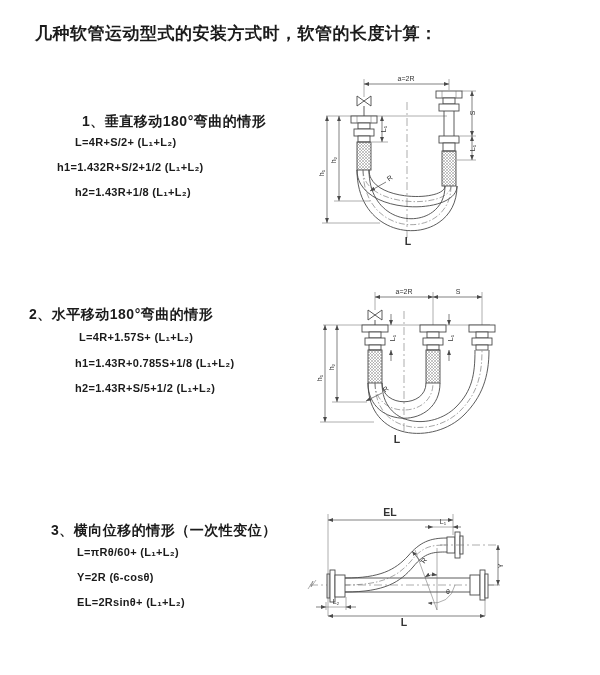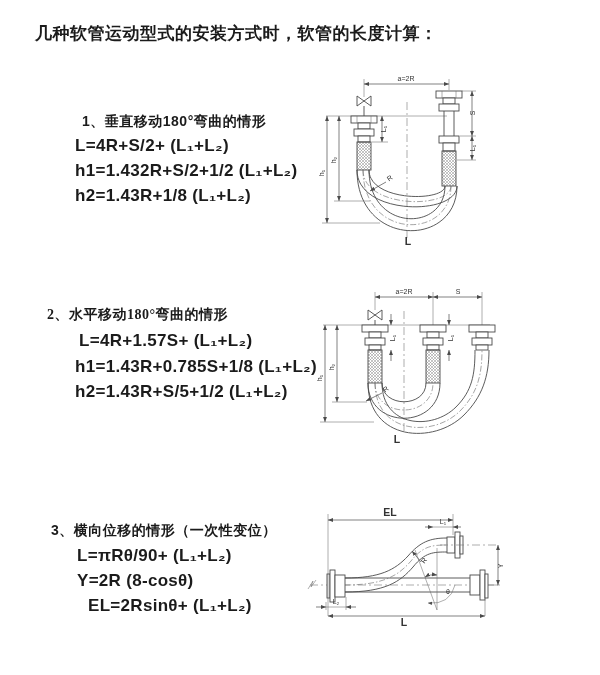--- a/index.html
+++ b/index.html
@@ -4,27 +4,27 @@
 <style>
   html,body{margin:0;padding:0;}
   body{
     width:600px;height:675px;background:#ffffff;position:relative;
     font-family:"Liberation Sans","DejaVu Sans",sans-serif;
     color:#1b1b1b;overflow:hidden;
   }
   .abs{position:absolute;white-space:nowrap;}
   .doc-title{left:35px;top:22px;font-size:17px;font-weight:700;letter-spacing:0.5px;}
   .sec-heading{font-size:14px;font-weight:700;letter-spacing:0.5px;}
-  .formula{font-size:17px;font-weight:700;letter-spacing:0.3px;}
+  .formula{font-size:11px;font-weight:700;letter-spacing:0.3px;}
   
-  #h1x{left:37px;top:113px;margin-left:45px;} #f11{left:75px;top:136px;} #f12{left:75px;top:161px;} #f13{left:75px;top:186px;}
+  #h1x{left:37px;top:113px;margin-left:45px;} #f11{left:75px;top:136px;} #f12{left:57px;top:161px;} #f13{left:75px;top:186px;}
   
-  #h2x{left:47px;top:306px;font-family:Liberation Serif, serif;} #f21{left:79px;top:331px;} #f22{left:75px;top:357px;} #f23{left:75px;top:382px;}
+  #h2x{left:29px;top:306px;} #f21{left:79px;top:331px;} #f22{left:75px;top:357px;} #f23{left:75px;top:382px;}
   
-  #h3x{left:51px;top:522px;} #f31{left:77px;top:546px;} #f32{left:77px;top:571px;} #f33{left:77px;top:596px;margin-left:11px;}
+  #h3x{left:51px;top:522px;} #f31{left:77px;top:546px;} #f32{left:77px;top:571px;} #f33{left:77px;top:596px;}
   svg{position:absolute;overflow:visible;}
   #dwg1{left:312px;top:68px;}
   #dwg2{left:312px;top:283px;}
   #dwg3{left:300px;top:500px;}
   svg text{font-family:"Liberation Sans","DejaVu Sans",sans-serif;fill:#333;}
   .ln{stroke:#4a4a4a;stroke-width:0.9;fill:none;}
   .thin{stroke:#6c6c6c;stroke-width:0.55;fill:none;}
   .dim{stroke:#4a4a4a;stroke-width:0.7;fill:none;}
   .cl{stroke:#777;stroke-width:0.6;fill:none;stroke-dasharray:8 3 2 3;}
   .hosedash{stroke:#6a6a6a;stroke-width:0.6;fill:none;stroke-dasharray:6 2 1.5 2;}
@@ -41,22 +41,22 @@
 <div id="f11" class="abs formula">L=4R+S/2+ (L₁+L₂)</div>
 <div id="f12" class="abs formula">h1=1.432R+S/2+1/2 (L₁+L₂)</div>
 <div id="f13" class="abs formula">h2=1.43R+1/8 (L₁+L₂)</div>
 
 <div id="h2x" class="abs sec-heading">2、水平移动180°弯曲的情形</div>
 <div id="f21" class="abs formula">L=4R+1.57S+ (L₁+L₂)</div>
 <div id="f22" class="abs formula">h1=1.43R+0.785S+1/8 (L₁+L₂)</div>
 <div id="f23" class="abs formula">h2=1.43R+S/5+1/2 (L₁+L₂)</div>
 
 <div id="h3x" class="abs sec-heading">3、横向位移的情形（一次性变位）</div>
-<div id="f31" class="abs formula">L=πRθ/90+ (L₁+L₂)</div>
-<div id="f32" class="abs formula">Y=2R (8-cosθ)</div>
+<div id="f31" class="abs formula">L=πRθ/60+ (L₁+L₂)</div>
+<div id="f32" class="abs formula">Y=2R (6-cosθ)</div>
 <div id="f33" class="abs formula">EL=2Rsinθ+ (L₁+L₂)</div>
 
 <svg id="dwg1" width="280" height="190" viewBox="0 0 280 190">
   <defs>
     <marker id="ar1" viewBox="0 0 10 10" refX="9" refY="5" markerWidth="8" markerHeight="8" orient="auto-start-reverse">
       <path d="M0,1.5 L9,5 L0,8.5 z" fill="#4a4a4a"></path>
     </marker>
     <pattern id="brd1" width="3" height="3" patternUnits="userSpaceOnUse">
       <path d="M0,3 L3,0 M0,0 L3,3" stroke="#8a8a8a" stroke-width="0.5"></path>
     </pattern>

